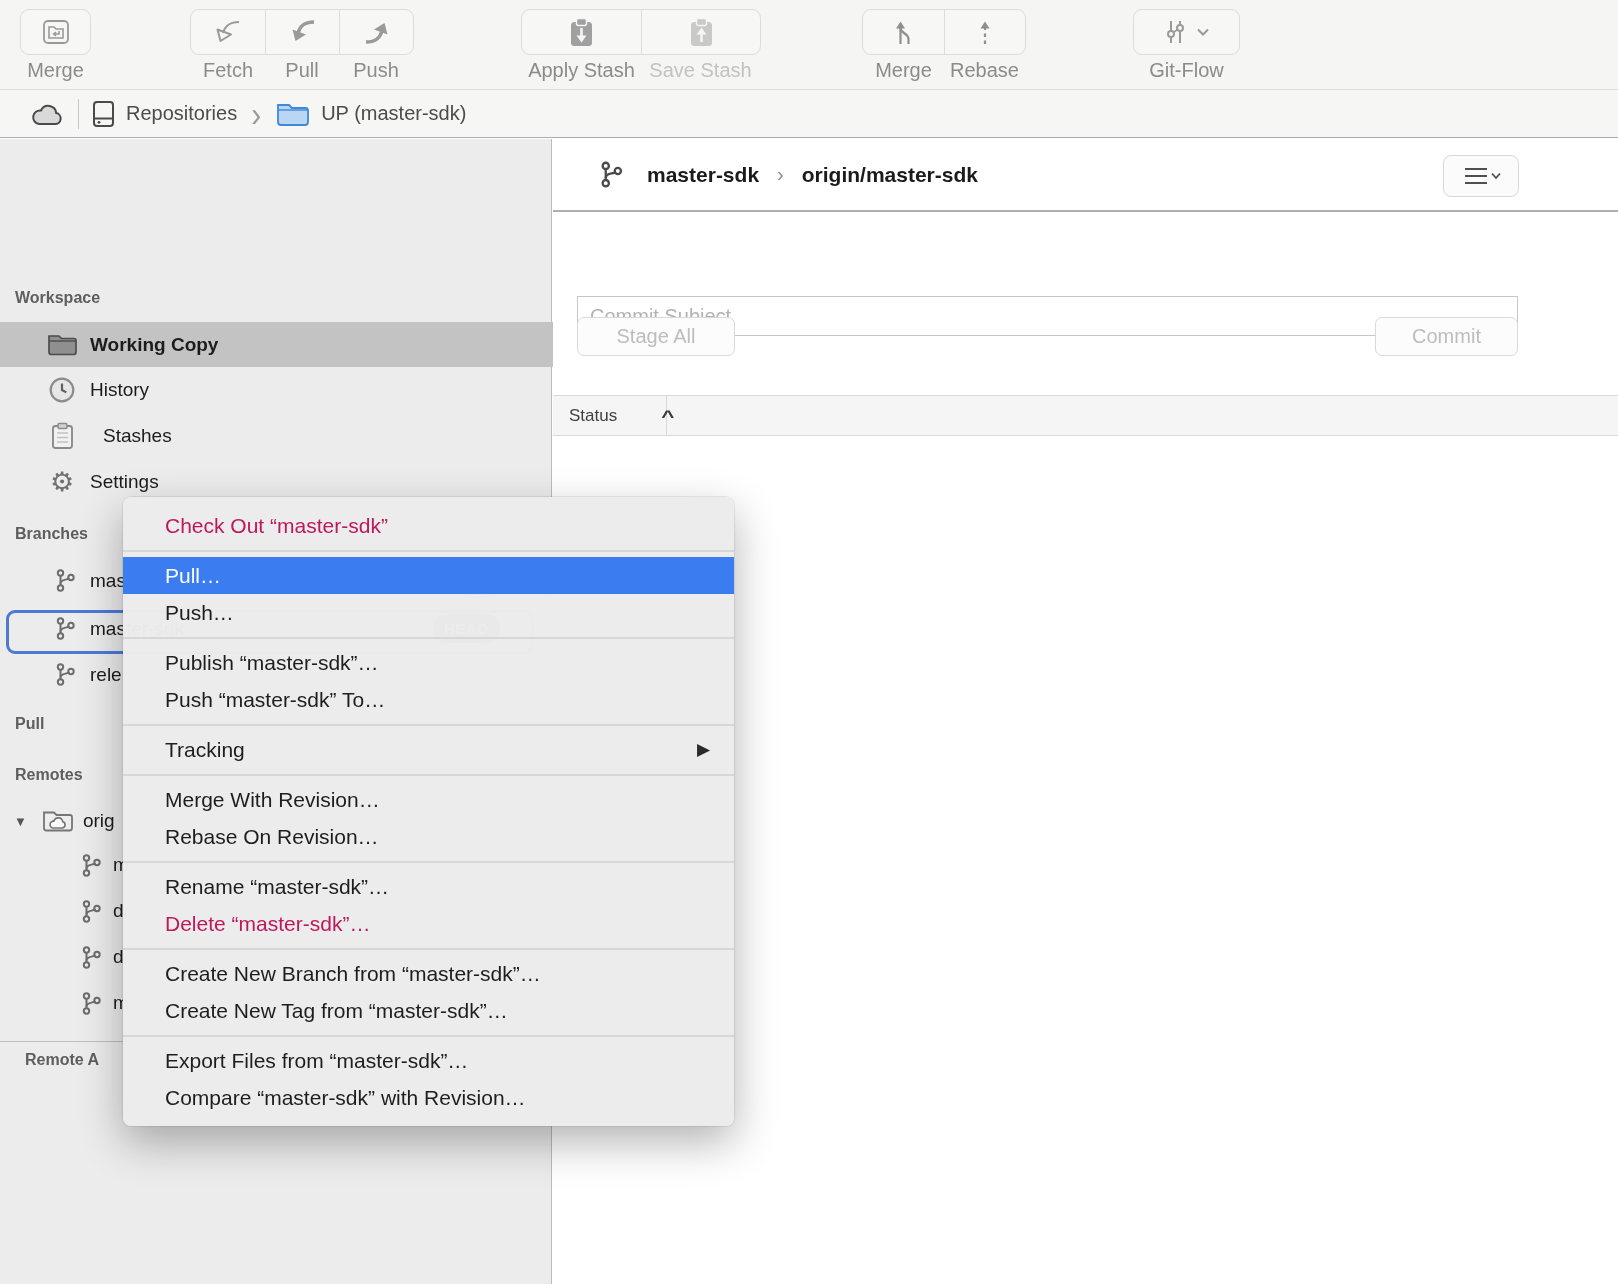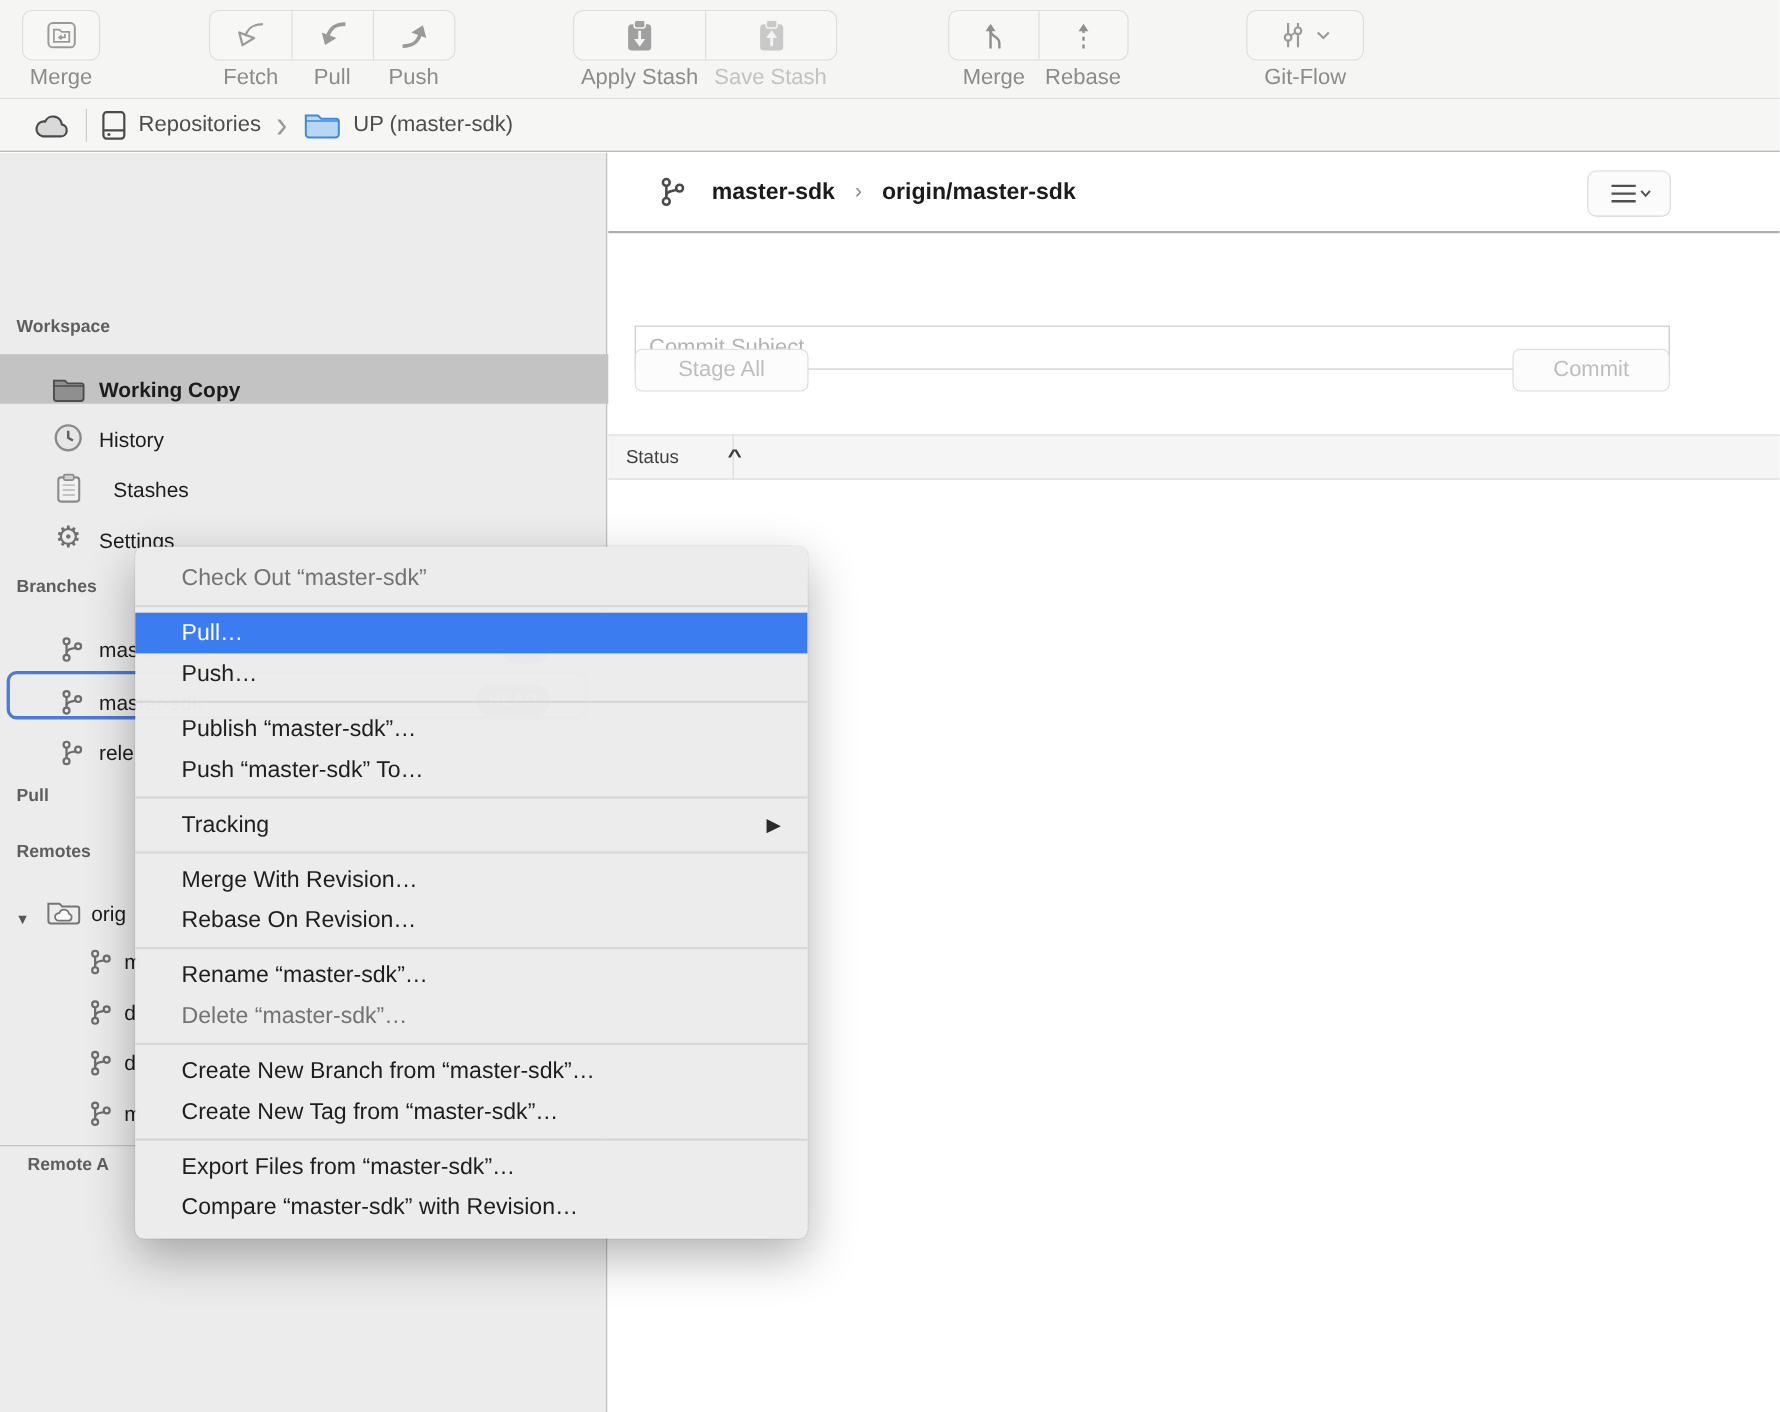--- a/index.html
+++ b/index.html
@@ -25,21 +25,21 @@
   .crumb-sep { width:1px; height:30px; background:#c8c8c8; margin:0 12px; }
   .crumb-txt { font-size:20px; color:#4c4c4c; margin-left:10px; white-space:nowrap; }
   .crumb-chev { font-size:30px; color:#9b9b9b; margin:0 14px; line-height:1; transform:scaleY(1.15); }
 
   
   .sidebar { position:absolute; left:0; top:139px; width:552px; height:1145px; background:#ececec; border-right:1.5px solid #bcbcbc; }
   .mainarea { position:absolute; left:553px; top:139px; width:1065px; height:1145px; background:#ffffff; }
 
   
   .sec-label { position:absolute; left:15px; font-size:16px; font-weight:700; color:#5e5e5e; }
-  .srow { position:absolute; left:0; width:636px; height:45px; display:flex; align-items:flex-end; }
+  .srow { position:absolute; left:0; width:636px; height:45px; display:flex; align-items:center; }
   .srow.sel { background:#c3c3c3; }
   .srow .lab { font-size:19px; color:#1c1c1c; white-space:nowrap; }
   .srow.sel .lab { font-weight:600; }
   .icon-slot { display:inline-flex; align-items:center; justify-content:center; }
   .ic-branch { color:#6d6d6d; display:inline-flex; }
   .pill { background:#64646a; color:#fff; border-radius:14px; height:29px; display:inline-flex; align-items:center;
           justify-content:center; padding:0 11px; font-size:15px; font-weight:700; letter-spacing:0.5px; }
   .pill .arr { font-size:14px; margin-right:2px; font-weight:700; }
   .focus-ring { position:absolute; left:6px; top:471px; width:528px; height:44px; border:3px solid #4c7ad6; border-radius:9px; pointer-events:none; }
   .side-divider { position:absolute; left:0; top:902px; width:552px; height:1px; background:#bfbfbf; }
@@ -64,21 +64,21 @@
   .fth-status { width:113px; padding-left:16px; font-size:17px; color:#3f3f3f; }
   .fth-vline { width:1px; height:41px; background:#d9d9d9; }
   .fth-filename { padding-left:16px; font-size:17px; font-weight:700; color:#111; flex:1; }
   .fth-collapse { font-size:15px; font-weight:700; color:#3a3a3a; padding-right:14px; transform:scale(1.5,1.1); }
 
   
   .ctxmenu { position:absolute; left:123px; top:497px; width:611px; background:rgba(236,236,236,0.985);
              border-radius:8px; box-shadow:0 16px 44px rgba(0,0,0,0.30), 0 0 0 1px rgba(0,0,0,0.07);
              padding:10px 0; z-index:50; }
   .mi { height:37px; display:flex; align-items:center; padding:0 24px 0 42px; font-size:21px; color:#1e1e1e; white-space:nowrap; }
-  .mi.dis { color:#737373; }
+  .mi.dis { color:#be185d; }
   .mi.hl { background:#3b7cf0; color:#fff; }
   .mi .mi-label { flex:1; }
   .mi .sub-arrow { font-size:17px; color:#2b2b2b; }
   .msep { height:2px; background:#d7d7d7; margin:5.5px 0; }
 </style>
 </head>
 <body>
 
 <div class="app">
 

